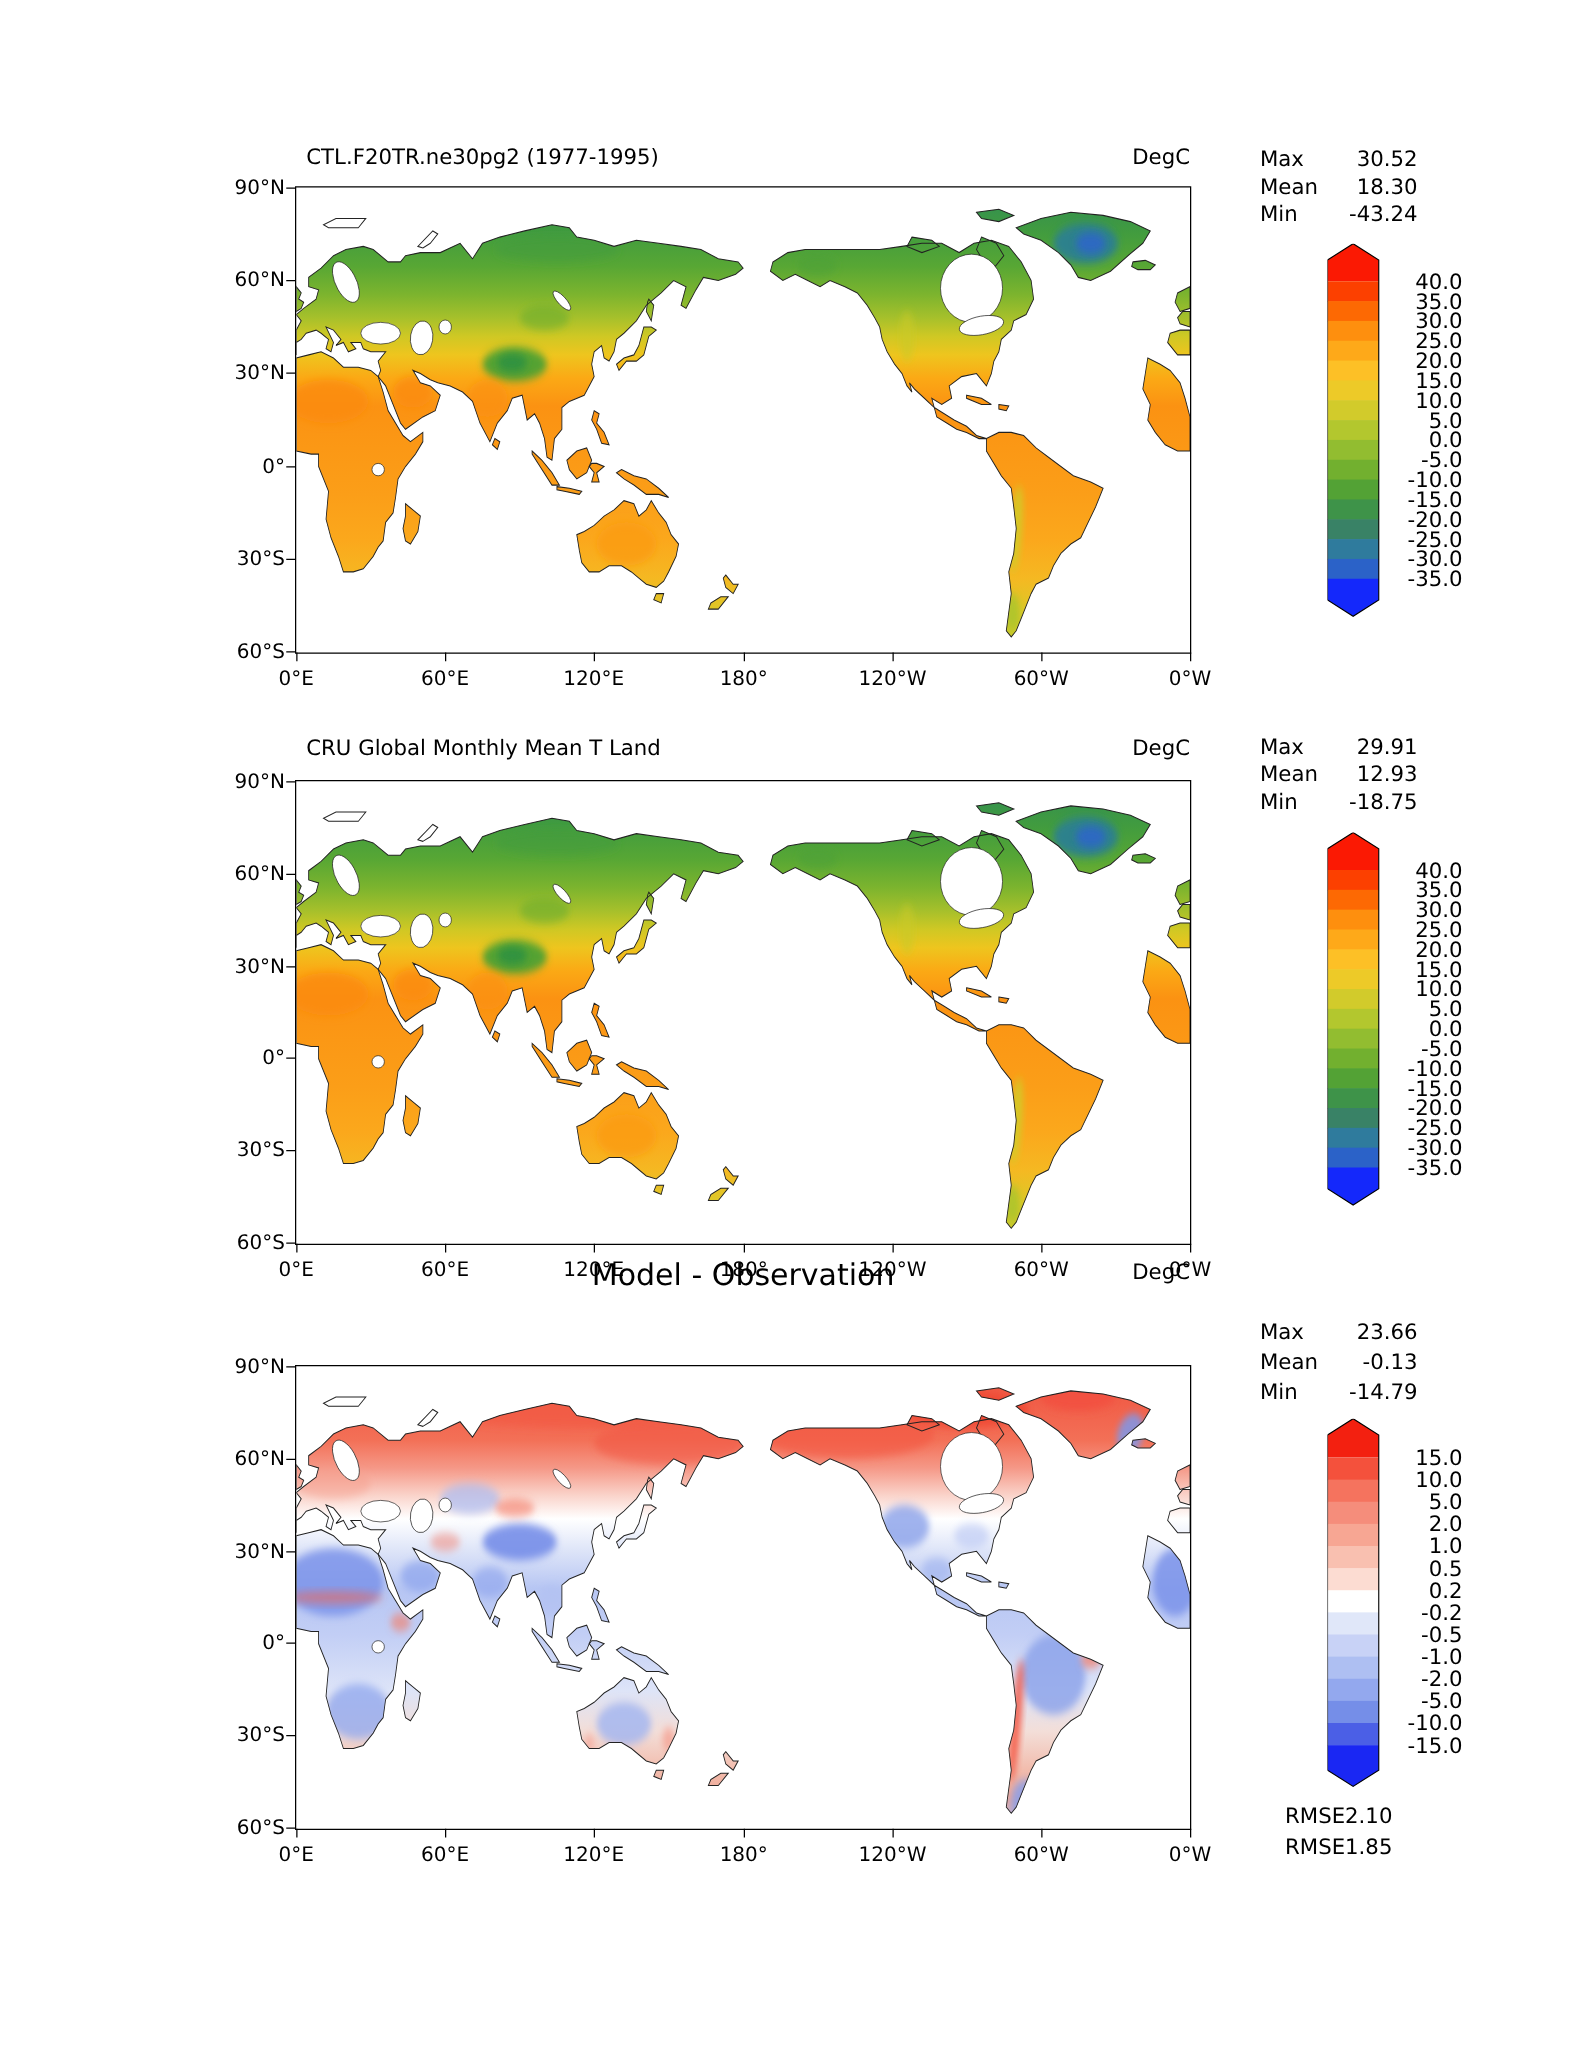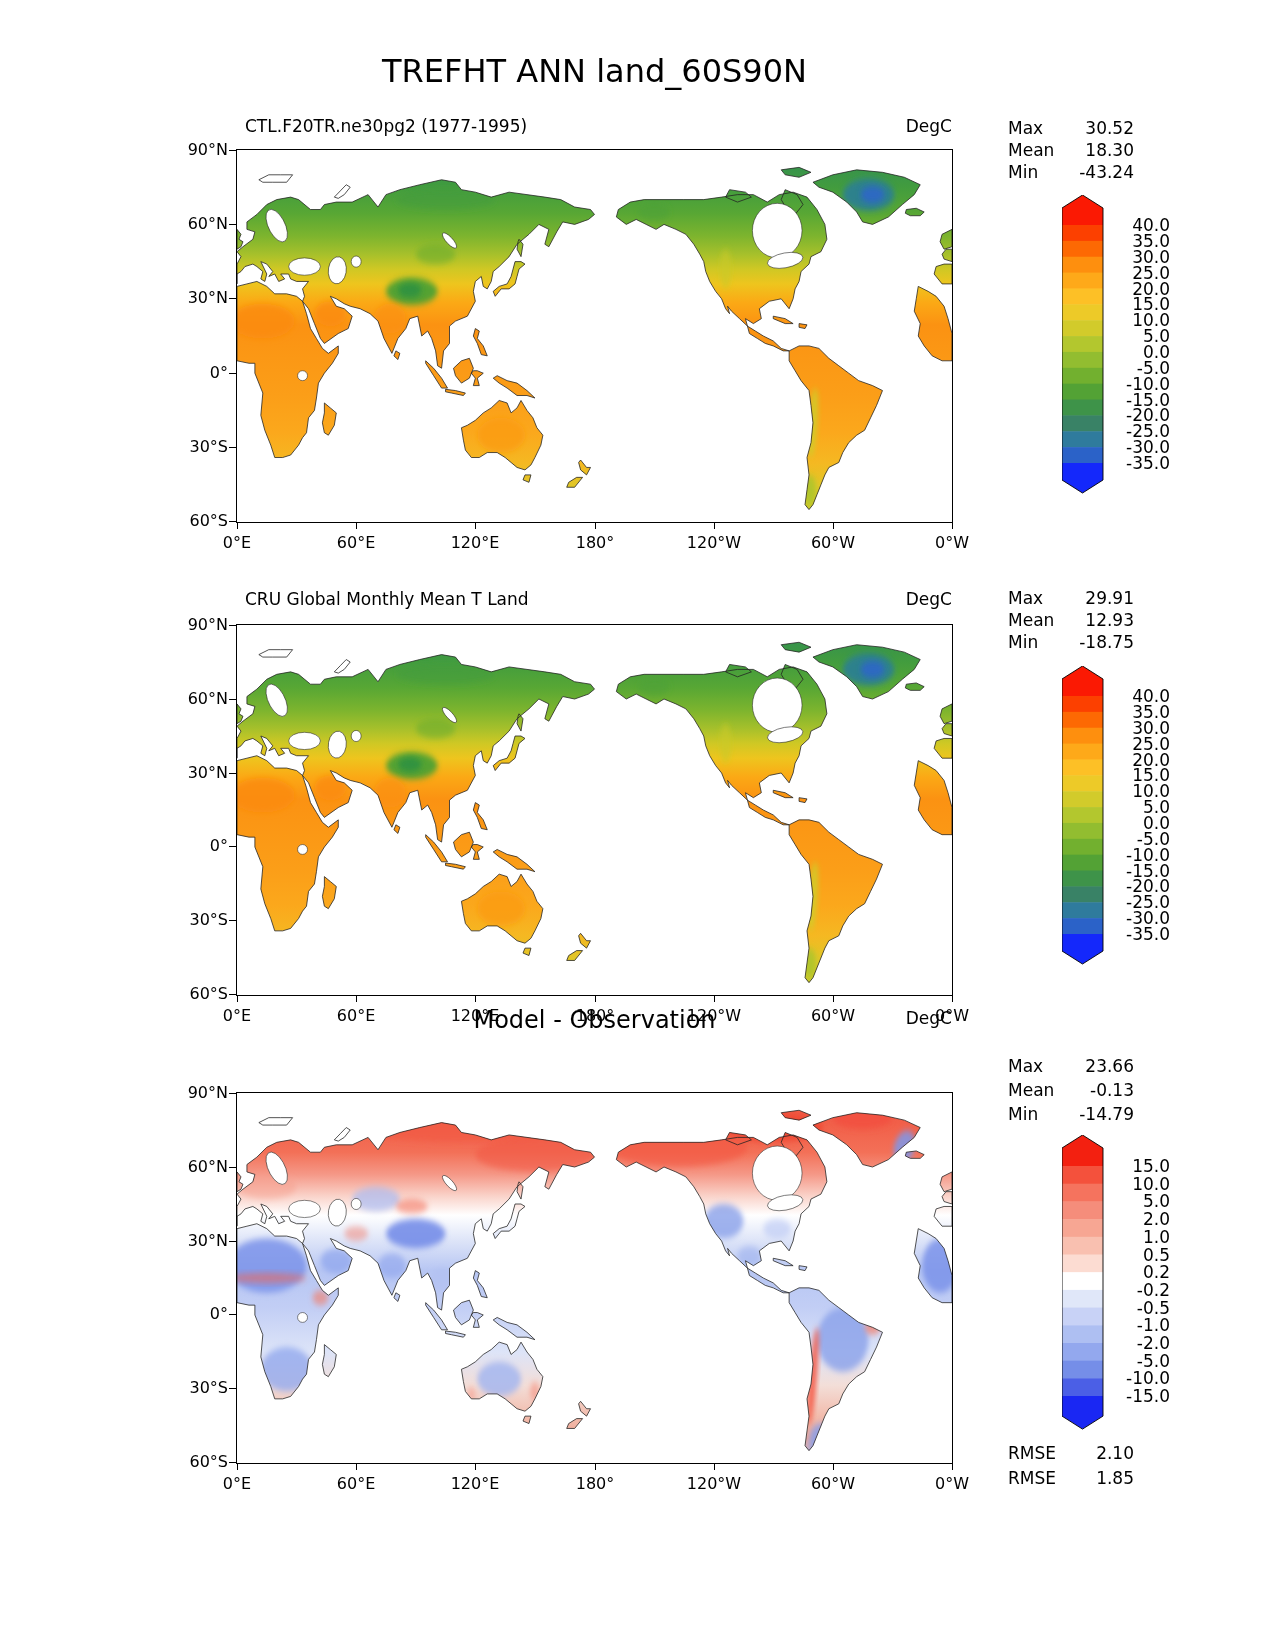--- a/index.html
+++ b/index.html
@@ -12,29 +12,28 @@
   .units{position:absolute;right:323px;font-size:17px;text-align:right;}
   .map-wrap{position:absolute;left:236px;width:715px;border:1px solid #000;background:#fff;}
   .map-wrap svg{position:absolute;left:0;top:0;width:100%;height:100%;display:block;}
   .tickmark{position:absolute;background:#000;}
   .ytick-label{position:absolute;left:148px;width:80px;text-align:right;font-size:16px;
                height:20px;line-height:20px;}
   .xtick-label{position:absolute;width:90px;text-align:center;font-size:16px;height:20px;line-height:20px;}
   .stats{position:absolute;left:1008px;width:126px;font-size:17px;}
   .srow{display:flex;justify-content:space-between;height:22px;line-height:22px;}
   .srow3{height:24px;line-height:24px;}
-  .xrow{height:25px;line-height:25px;}
+  .xrow{height:25px;line-height:25px;justify-content:center;}
   .colorbar{position:absolute;left:1062px;width:110px;}
 </style>
 </head>
 <body>
 
 <div class="page">
 
-  <div class="fig-title">TREFHT ANN land_60S90N</div>
 
   <section>
     <div class="subtitle" style="top:116px">CTL.F20TR.ne30pg2 (1977-1995)</div>
     <div class="units" style="top:116px">DegC</div>
     <div class="map-wrap" id="map0" style="top:149px;height:372px">
         <svg viewBox="0 0 720 300" preserveAspectRatio="none">
           <defs>
             <linearGradient id="map0g" x1="0" y1="0" x2="0" y2="1">
               <stop offset="0%" stop-color="#2d8a52"></stop>
               <stop offset="5%" stop-color="#38944a"></stop>

